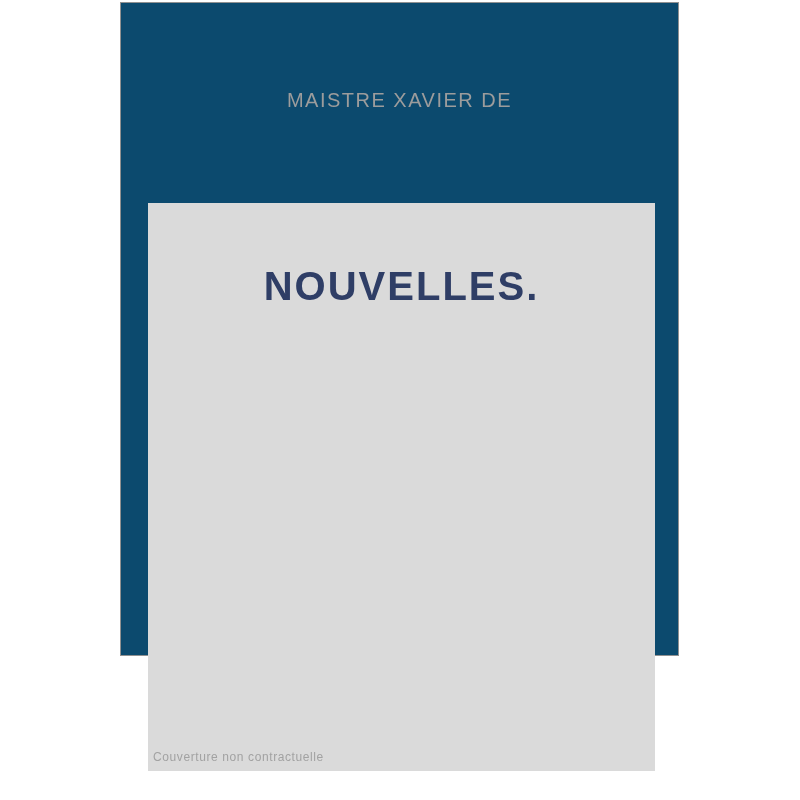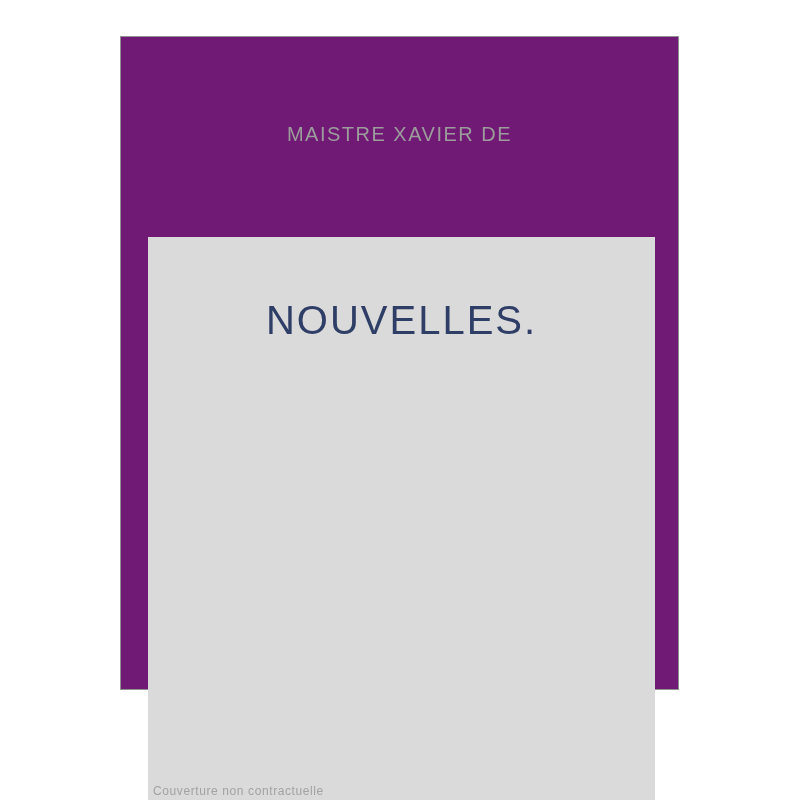--- a/index.html
+++ b/index.html
@@ -16,22 +16,21 @@
     overflow: hidden;
   }
   .cover {
     position: absolute;
     left: 120px;
     top: 2px;
     width: 559px;
     height: 654px;
     box-sizing: border-box;
     border: 1.5px solid #919191;
-    background: #701a75;
-    margin-top: 34px;
+    background: #0c4a6e;
   }
   .author {
     position: absolute;
     top: 86px;
     left: 0;
     width: 100%;
     text-align: center;
     font-size: 20px;
     line-height: 1.1;
     letter-spacing: 1.5px;
@@ -49,21 +48,21 @@
   .title {
     position: absolute;
     top: 63px;
     left: 0;
     width: 100%;
     text-align: center;
     font-size: 40px;
     line-height: 1;
     letter-spacing: 2px;
     color: #2f3e66;
-    font-weight: 400;
+    font-weight: 700;
   }
   .disclaimer {
     position: absolute;
     left: 5px;
     bottom: 7px;
     font-size: 12px;
     letter-spacing: 0.6px;
     color: #a2a2a2;
   }
 </style>

